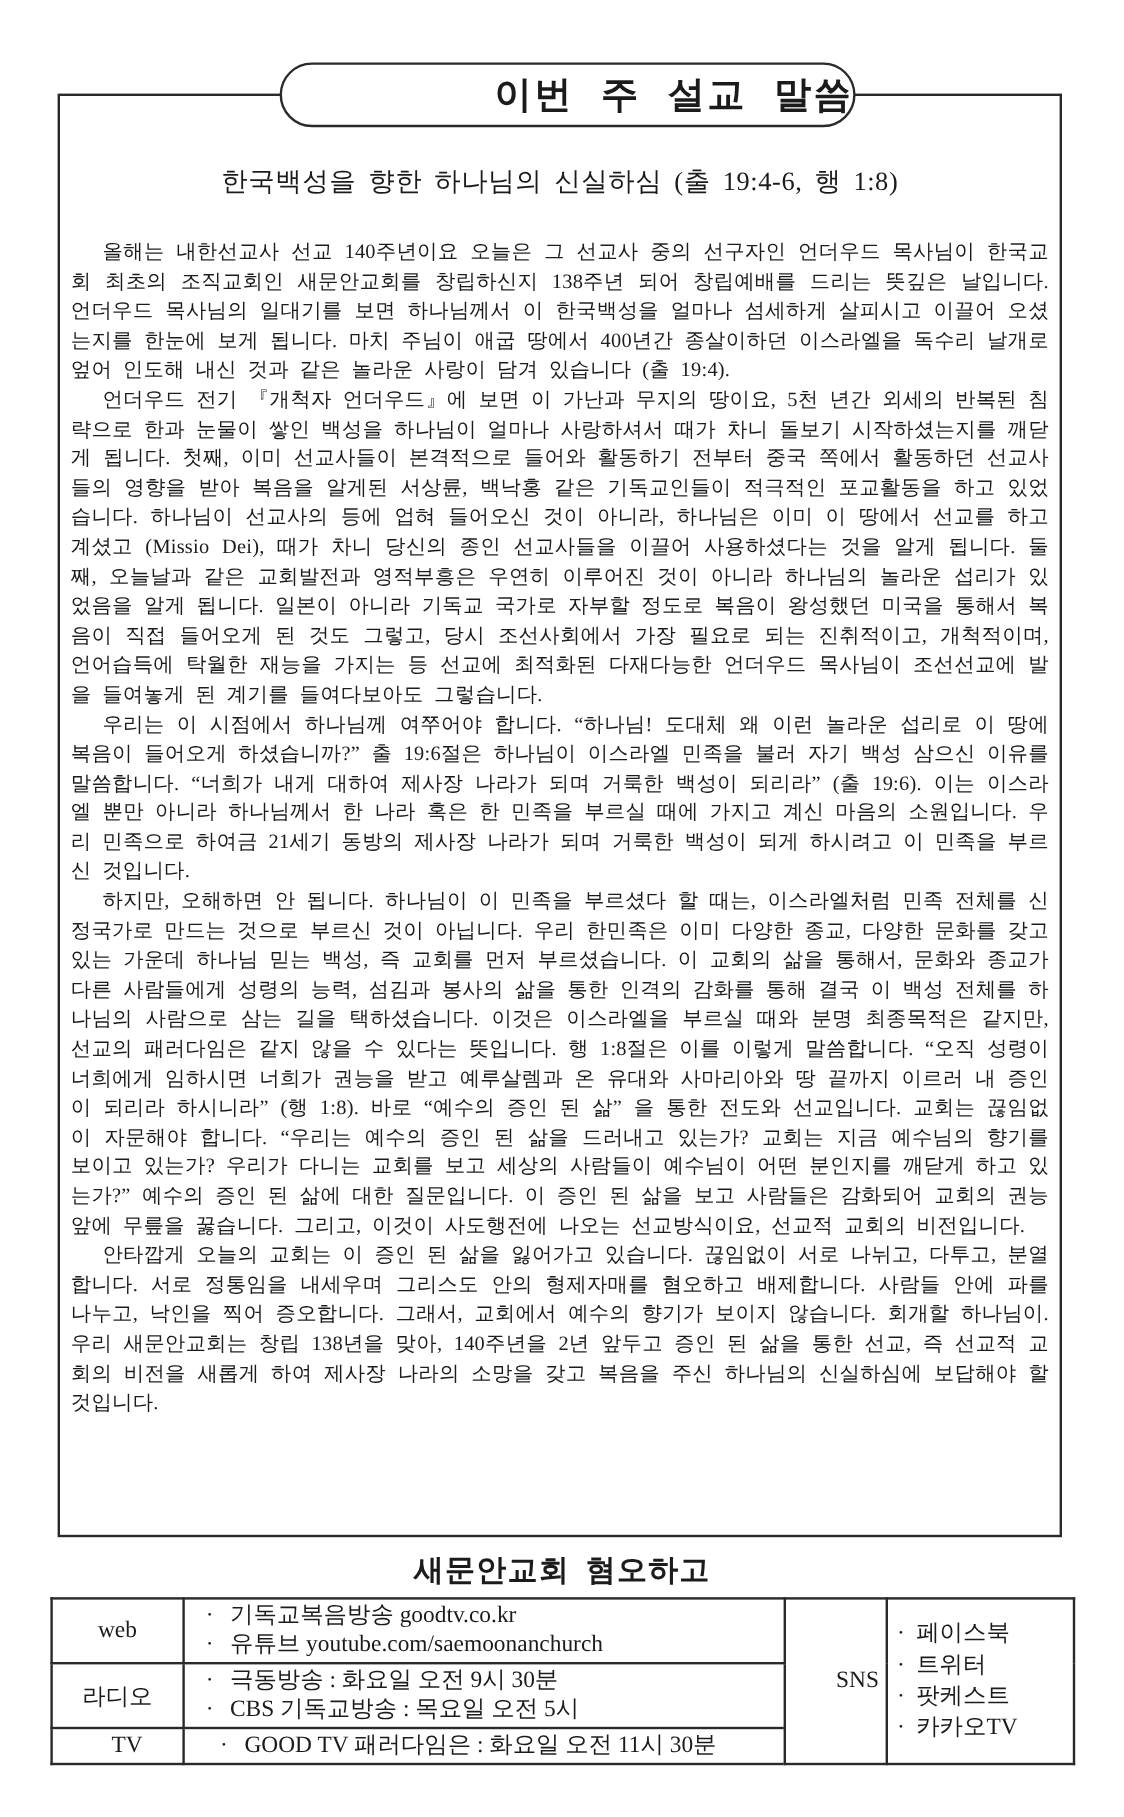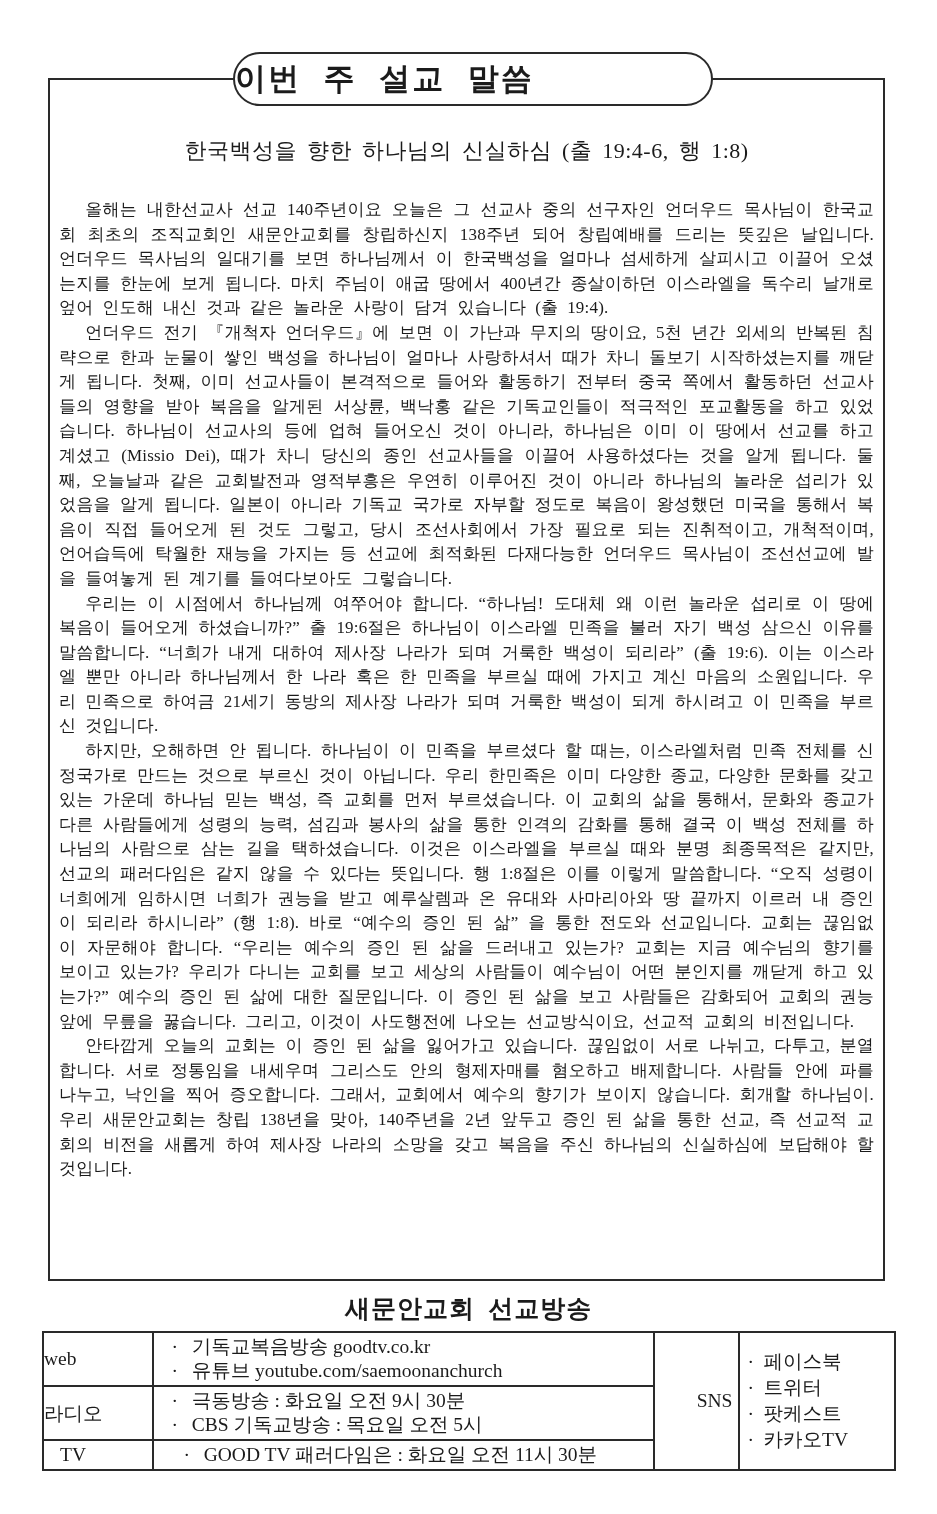--- a/index.html
+++ b/index.html
@@ -15,21 +15,21 @@
   }
   
   .title-pill {
     position: absolute;
     left: 233px; top: 52px;
     width: 480px; height: 54px;
     border: 2px solid #2a2a2a;
     border-radius: 27px;
     background: #ffffff;
     z-index: 2;
-    display: flex; align-items: center; justify-content: flex-start;
+    display: flex; align-items: center; justify-content: flex-end;
     font-family: "Liberation Sans", "DejaVu Sans", sans-serif;
     font-weight: 700;
     font-size: 31px;
     word-spacing: 12px;
     letter-spacing: 2px;
   }
   
   .main-box {
     position: absolute;
     left: 48px; top: 78px;
@@ -73,21 +73,21 @@
     width: 854px;
     border-collapse: collapse;
     font-size: 19.5px;
     color: #1b1b1b;
   }
   table.broadcast td {
     border: 2px solid #2a2a2a;
     vertical-align: middle;
     background: #ffffff;
   }
-  td.row-label { text-align: left; width: 110px; }
+  td.row-label { text-align: center; width: 110px; }
   td.row-content { width: 502px; padding: 2px 4px; }
   td.sns-label { text-align: center; width: 85px; padding-left: 37px; }
   td.sns-items { width: 157px; padding: 4px 4px 4px 8px; }
   .content-line { display: flex; align-items: baseline; line-height: 24px; }
   .content-line .bullet { width: 34px; text-align: center; flex: 0 0 34px; }
   .sns-line { display: flex; align-items: baseline; line-height: 26px; }
   .sns-line .bullet { width: 16px; flex: 0 0 16px; text-align: left; }
   .r-web  td { height: 49px; }
   .r-radio td { height: 50px; }
   .r-tv   td { height: 30px; padding-left: 16px; }
@@ -105,21 +105,21 @@
     <div class="subject">한국백성을 향한 하나님의 신실하심 (출 19:4-6, 행 1:8)</div>
     <div class="body-text">
       <p>올해는 내한선교사 선교 140주년이요 오늘은 그 선교사 중의 선구자인 언더우드 목사님이 한국교회 최초의 조직교회인 새문안교회를 창립하신지 138주년 되어 창립예배를 드리는 뜻깊은 날입니다. 언더우드 목사님의 일대기를 보면 하나님께서 이 한국백성을 얼마나 섬세하게 살피시고 이끌어 오셨는지를 한눈에 보게 됩니다. 마치 주님이 애굽 땅에서 400년간 종살이하던 이스라엘을 독수리 날개로 엎어 인도해 내신 것과 같은 놀라운 사랑이 담겨 있습니다 (출 19:4).</p>
       <p>언더우드 전기 『개척자 언더우드』에 보면 이 가난과 무지의 땅이요, 5천 년간 외세의 반복된 침략으로 한과 눈물이 쌓인 백성을 하나님이 얼마나 사랑하셔서 때가 차니 돌보기 시작하셨는지를 깨닫게 됩니다. 첫째, 이미 선교사들이 본격적으로 들어와 활동하기 전부터 중국 쪽에서 활동하던 선교사들의 영향을 받아 복음을 알게된 서상륜, 백낙홍 같은 기독교인들이 적극적인 포교활동을 하고 있었습니다. 하나님이 선교사의 등에 업혀 들어오신 것이 아니라, 하나님은 이미 이 땅에서 선교를 하고 계셨고 (Missio Dei), 때가 차니 당신의 종인 선교사들을 이끌어 사용하셨다는 것을 알게 됩니다. 둘째, 오늘날과 같은 교회발전과 영적부흥은 우연히 이루어진 것이 아니라 하나님의 놀라운 섭리가 있었음을 알게 됩니다. 일본이 아니라 기독교 국가로 자부할 정도로 복음이 왕성했던 미국을 통해서 복음이 직접 들어오게 된 것도 그렇고, 당시 조선사회에서 가장 필요로 되는 진취적이고, 개척적이며, 언어습득에 탁월한 재능을 가지는 등 선교에 최적화된 다재다능한 언더우드 목사님이 조선선교에 발을 들여놓게 된 계기를 들여다보아도 그렇습니다.</p>
       <p>우리는 이 시점에서 하나님께 여쭈어야 합니다. “하나님! 도대체 왜 이런 놀라운 섭리로 이 땅에 복음이 들어오게 하셨습니까?” 출 19:6절은 하나님이 이스라엘 민족을 불러 자기 백성 삼으신 이유를 말씀합니다. “너희가 내게 대하여 제사장 나라가 되며 거룩한 백성이 되리라” (출 19:6). 이는 이스라엘 뿐만 아니라 하나님께서 한 나라 혹은 한 민족을 부르실 때에 가지고 계신 마음의 소원입니다. 우리 민족으로 하여금 21세기 동방의 제사장 나라가 되며 거룩한 백성이 되게 하시려고 이 민족을 부르신 것입니다.</p>
       <p>하지만, 오해하면 안 됩니다. 하나님이 이 민족을 부르셨다 할 때는, 이스라엘처럼 민족 전체를 신정국가로 만드는 것으로 부르신 것이 아닙니다. 우리 한민족은 이미 다양한 종교, 다양한 문화를 갖고 있는 가운데 하나님 믿는 백성, 즉 교회를 먼저 부르셨습니다. 이 교회의 삶을 통해서, 문화와 종교가 다른 사람들에게 성령의 능력, 섬김과 봉사의 삶을 통한 인격의 감화를 통해 결국 이 백성 전체를 하나님의 사람으로 삼는 길을 택하셨습니다. 이것은 이스라엘을 부르실 때와 분명 최종목적은 같지만, 선교의 패러다임은 같지 않을 수 있다는 뜻입니다. 행 1:8절은 이를 이렇게 말씀합니다. “오직 성령이 너희에게 임하시면 너희가 권능을 받고 예루살렘과 온 유대와 사마리아와 땅 끝까지 이르러 내 증인이 되리라 하시니라” (행 1:8). 바로 “예수의 증인 된 삶” 을 통한 전도와 선교입니다. 교회는 끊임없이 자문해야 합니다. “우리는 예수의 증인 된 삶을 드러내고 있는가? 교회는 지금 예수님의 향기를 보이고 있는가? 우리가 다니는 교회를 보고 세상의 사람들이 예수님이 어떤 분인지를 깨닫게 하고 있는가?” 예수의 증인 된 삶에 대한 질문입니다. 이 증인 된 삶을 보고 사람들은 감화되어 교회의 권능 앞에 무릎을 꿇습니다. 그리고, 이것이 사도행전에 나오는 선교방식이요, 선교적 교회의 비전입니다.</p>
       <p>안타깝게 오늘의 교회는 이 증인 된 삶을 잃어가고 있습니다. 끊임없이 서로 나뉘고, 다투고, 분열합니다. 서로 정통임을 내세우며 그리스도 안의 형제자매를 혐오하고 배제합니다. 사람들 안에 파를 나누고, 낙인을 찍어 증오합니다. 그래서, 교회에서 예수의 향기가 보이지 않습니다. 회개할 하나님이. 우리 새문안교회는 창립 138년을 맞아, 140주년을 2년 앞두고 증인 된 삶을 통한 선교, 즉 선교적 교회의 비전을 새롭게 하여 제사장 나라의 소망을 갖고 복음을 주신 하나님의 신실하심에 보답해야 할 것입니다.</p>
     </div>
   </div>
 
-  <div class="broadcast-title">새문안교회 선교방송</div>
+  <div class="broadcast-title">새문안교회 혐오하고</div>
 
   <table class="broadcast">
     <tbody>
       <tr class="r-web">
         <td class="row-label">web</td>
         <td class="row-content">
           <div class="content-line">
             <span class="bullet">·</span>
             <span>기독교복음방송 goodtv.co.kr</span>
           </div>

